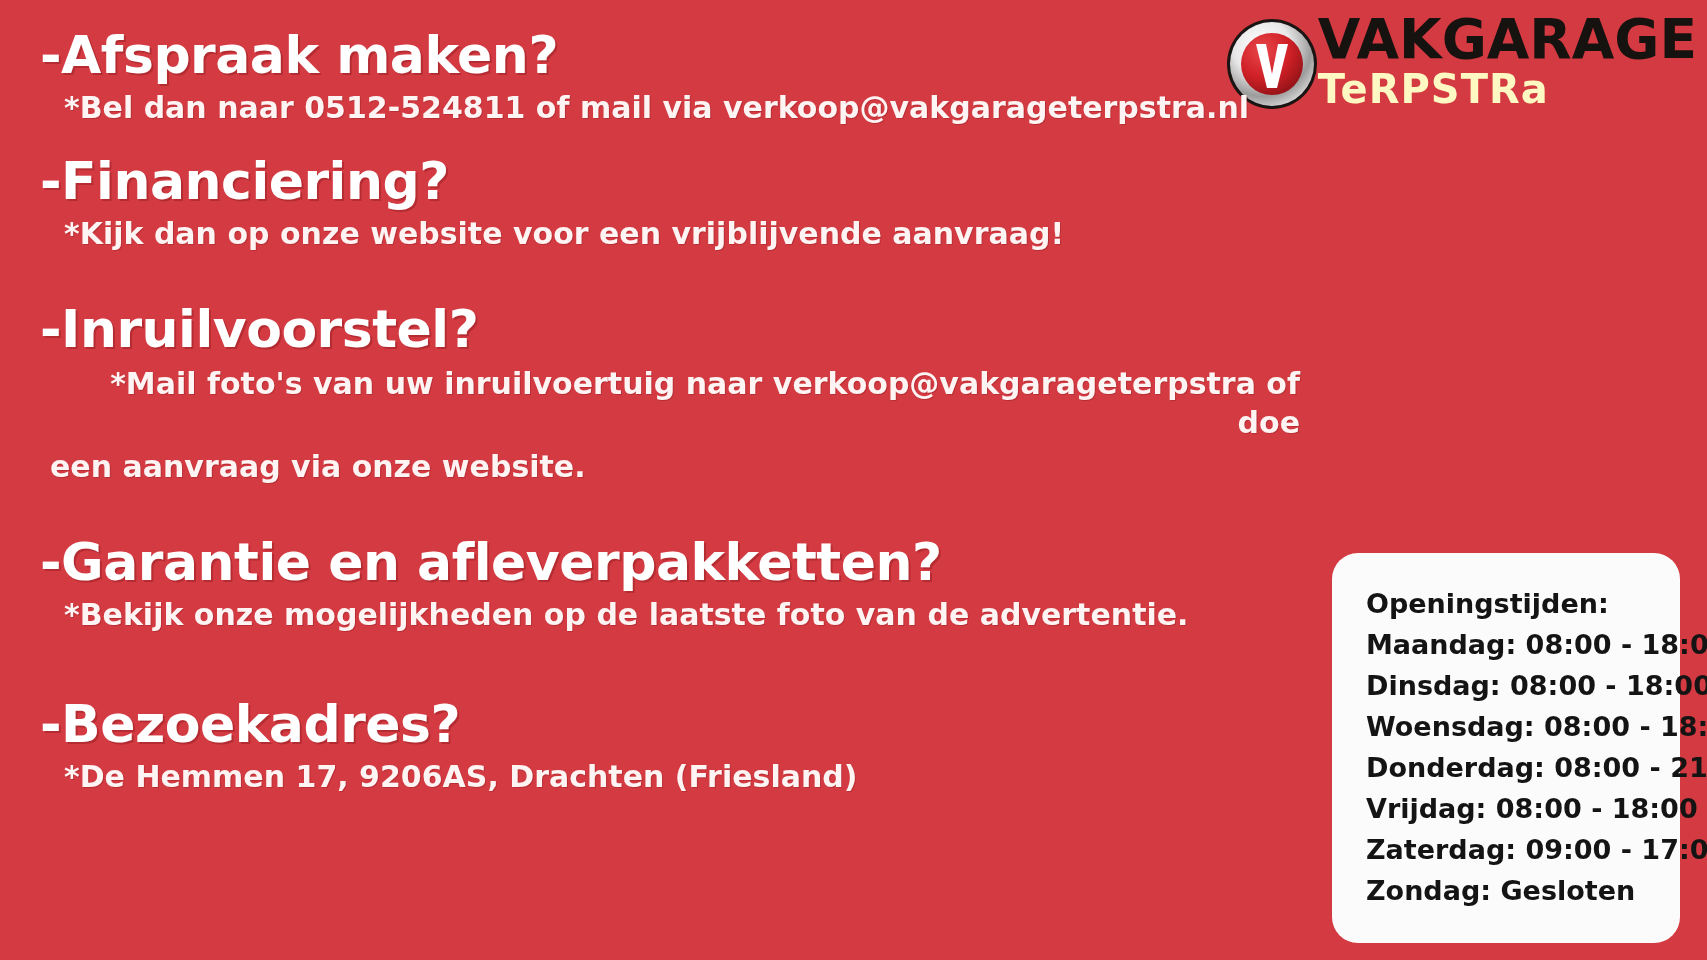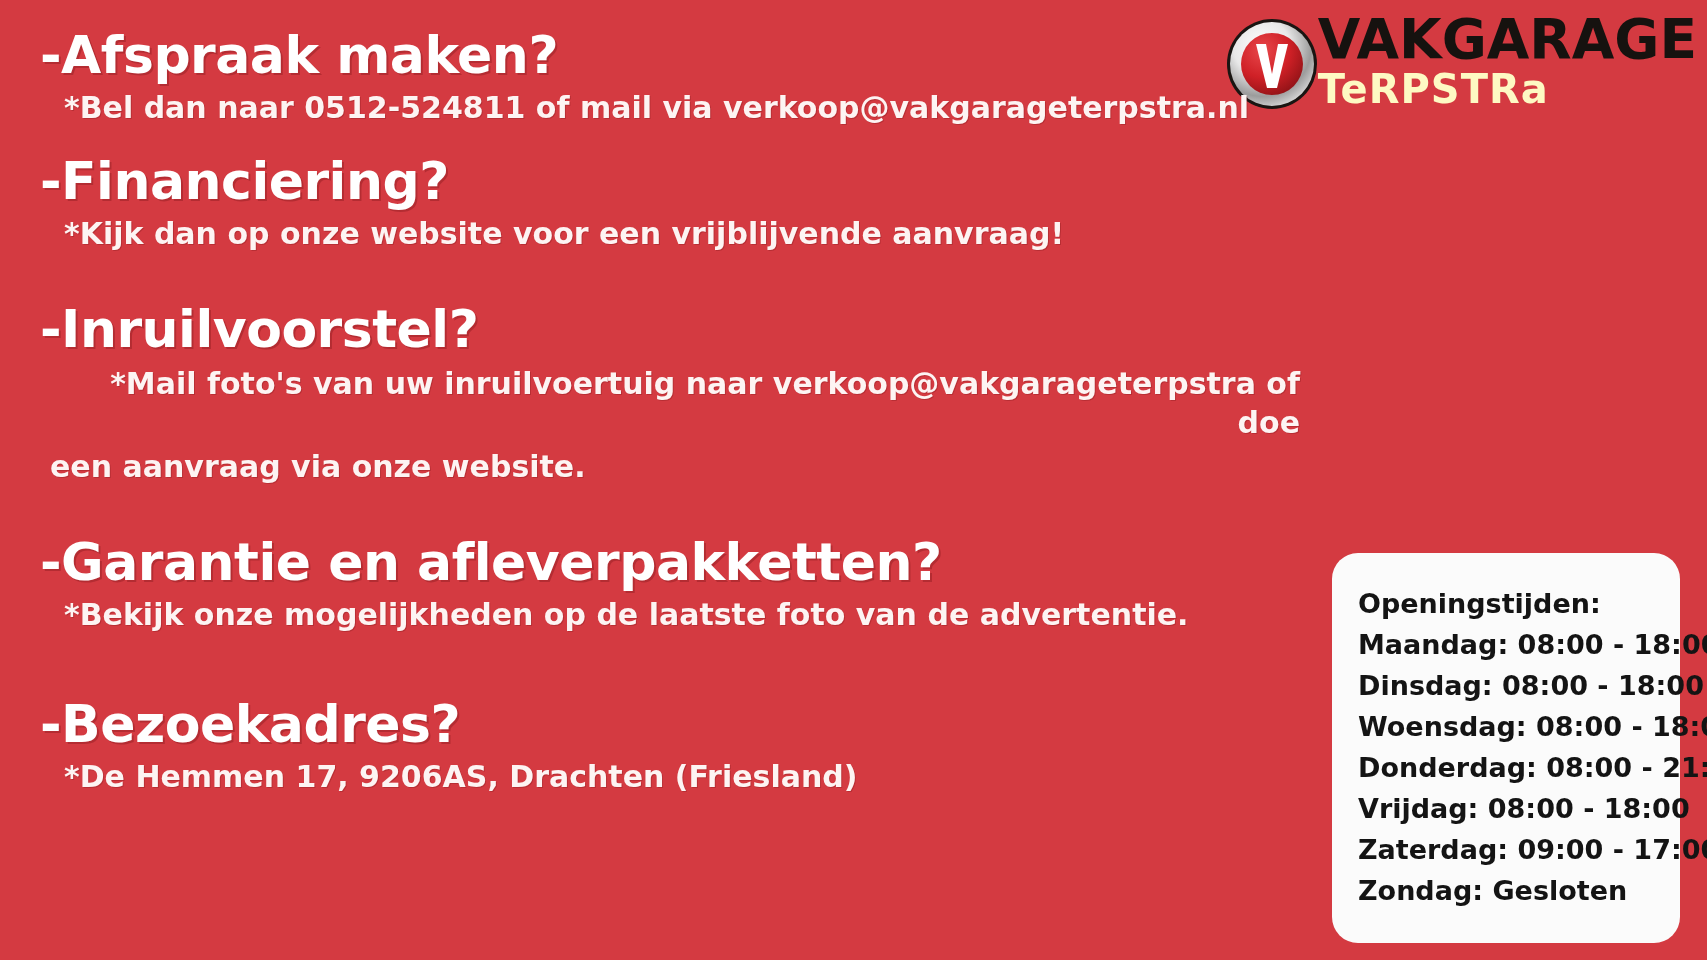--- a/index.html
+++ b/index.html
@@ -106,21 +106,21 @@
   
   .hours-card {
     position: absolute;
     left: 1332px;
     top: 553px;
     width: 348px;
     height: 390px;
     background: #fbfbfb;
     border-radius: 26px;
     box-sizing: border-box;
-    padding: 30px 0 0 26px;
+    padding: 30px 0 0 34px;
   }
   .hours-line {
     color: #141414;
     font-family: "DejaVu Sans", "Liberation Sans", sans-serif;
     font-weight: 700;
     font-size: 27px;
     line-height: 1.52;
     white-space: nowrap;
   }
 </style>

